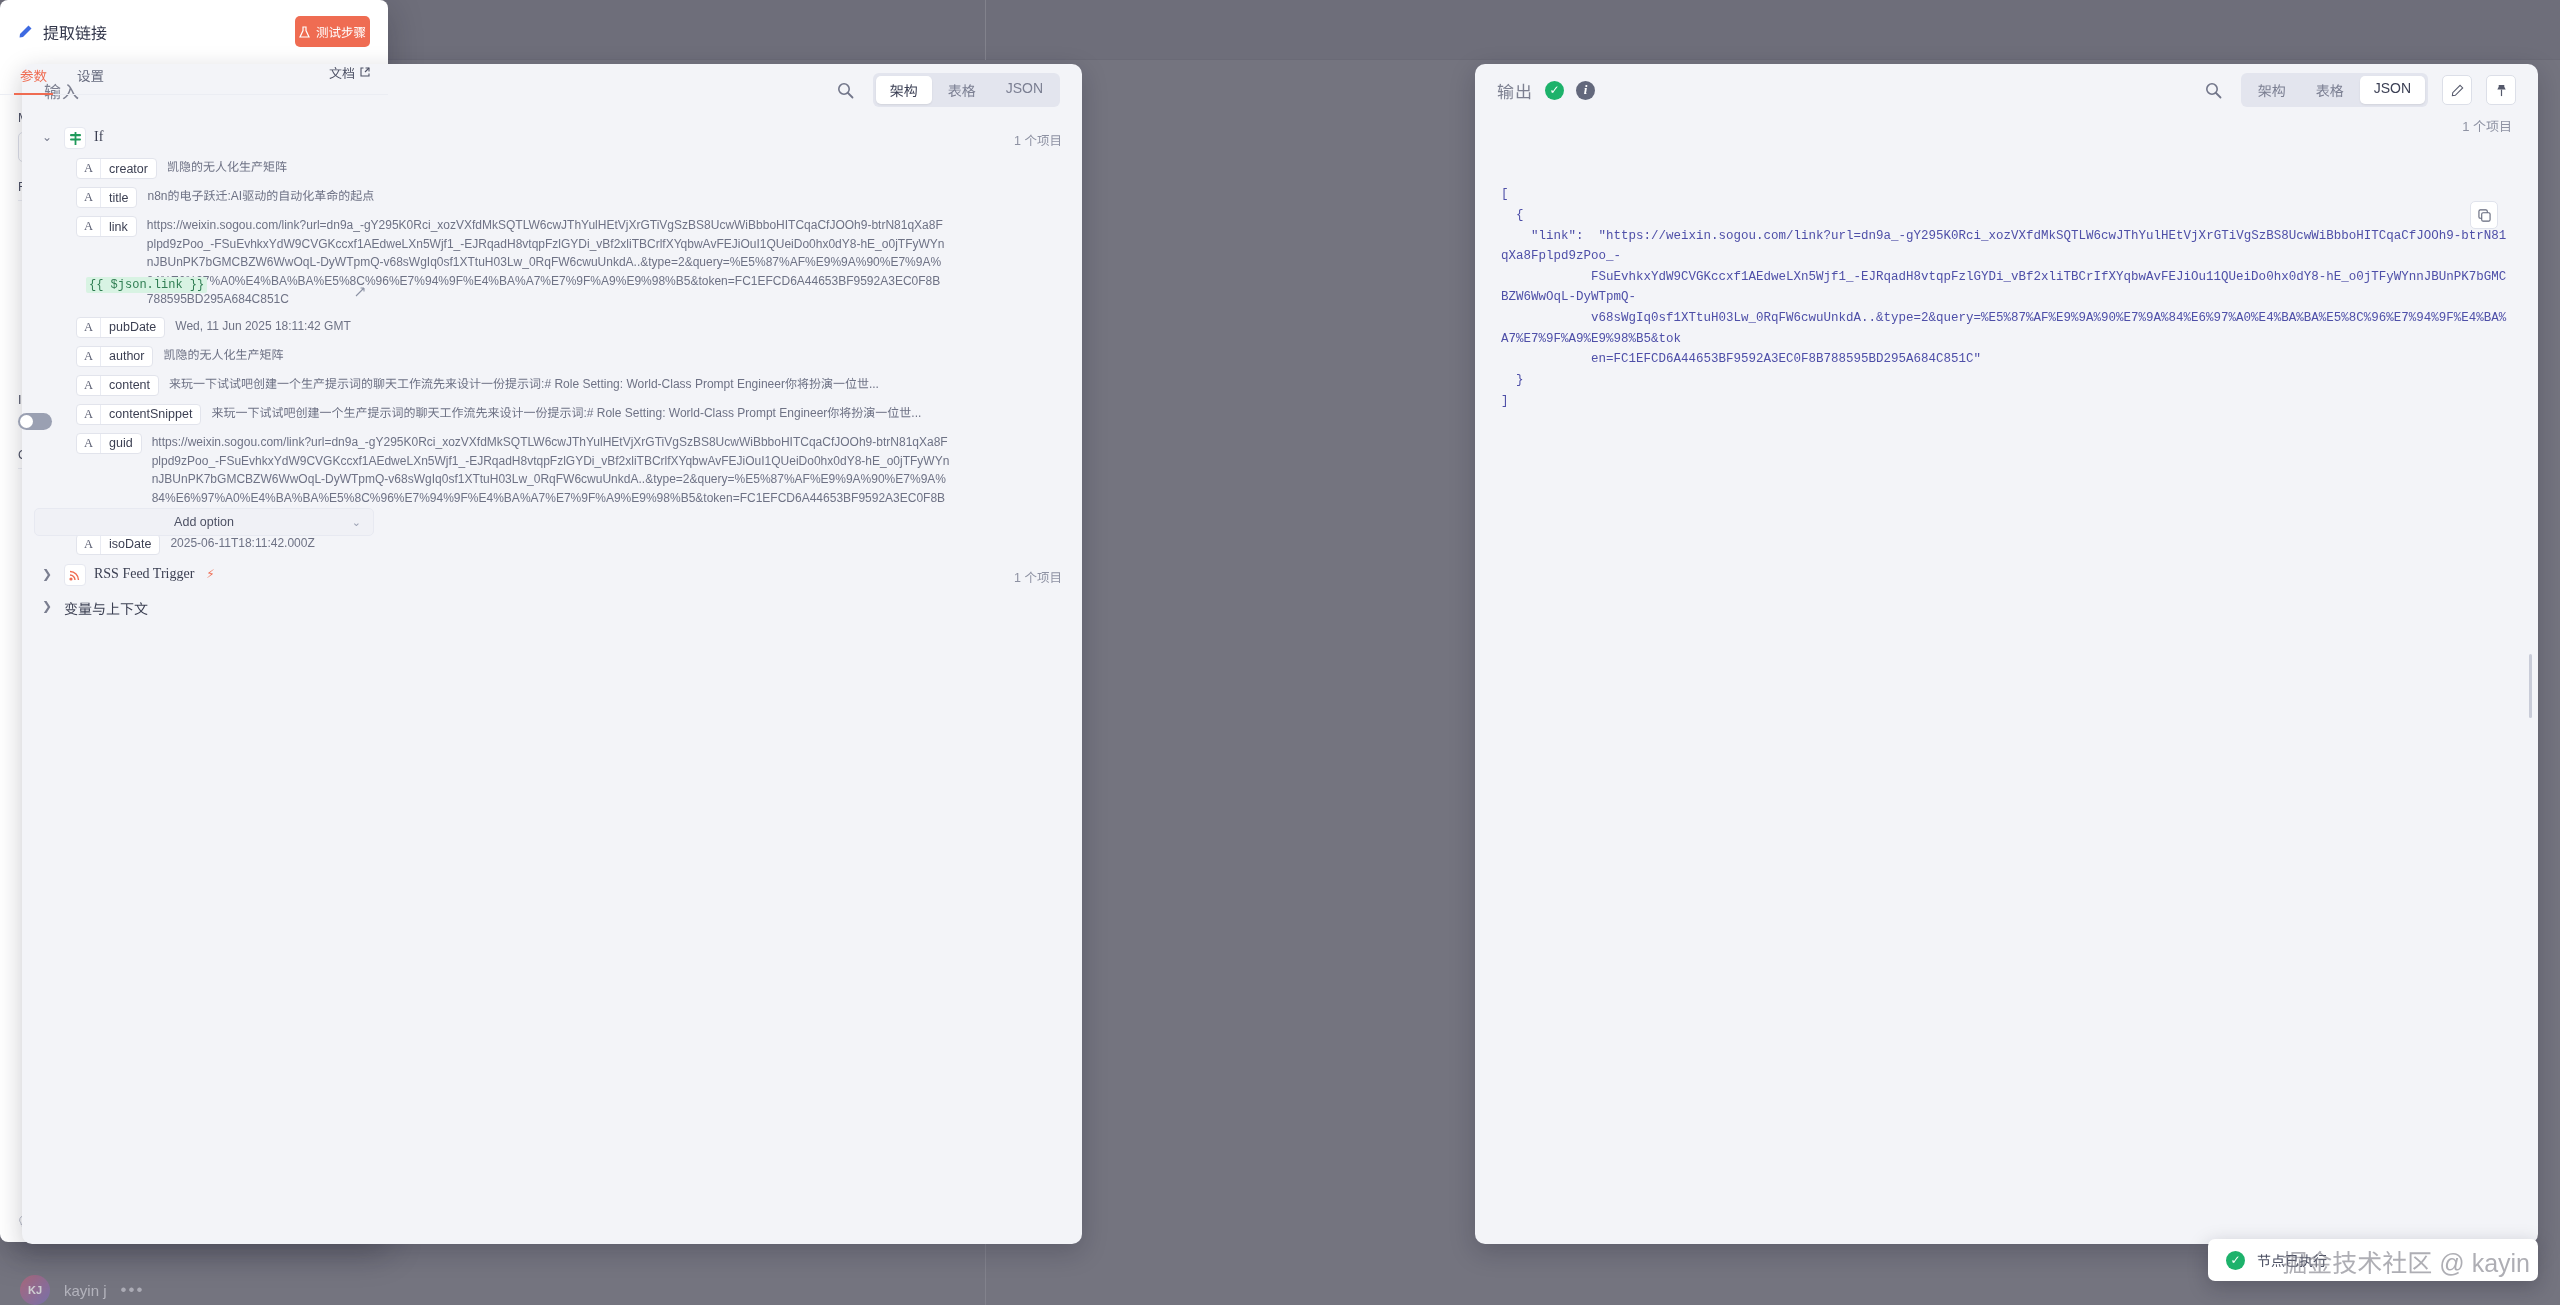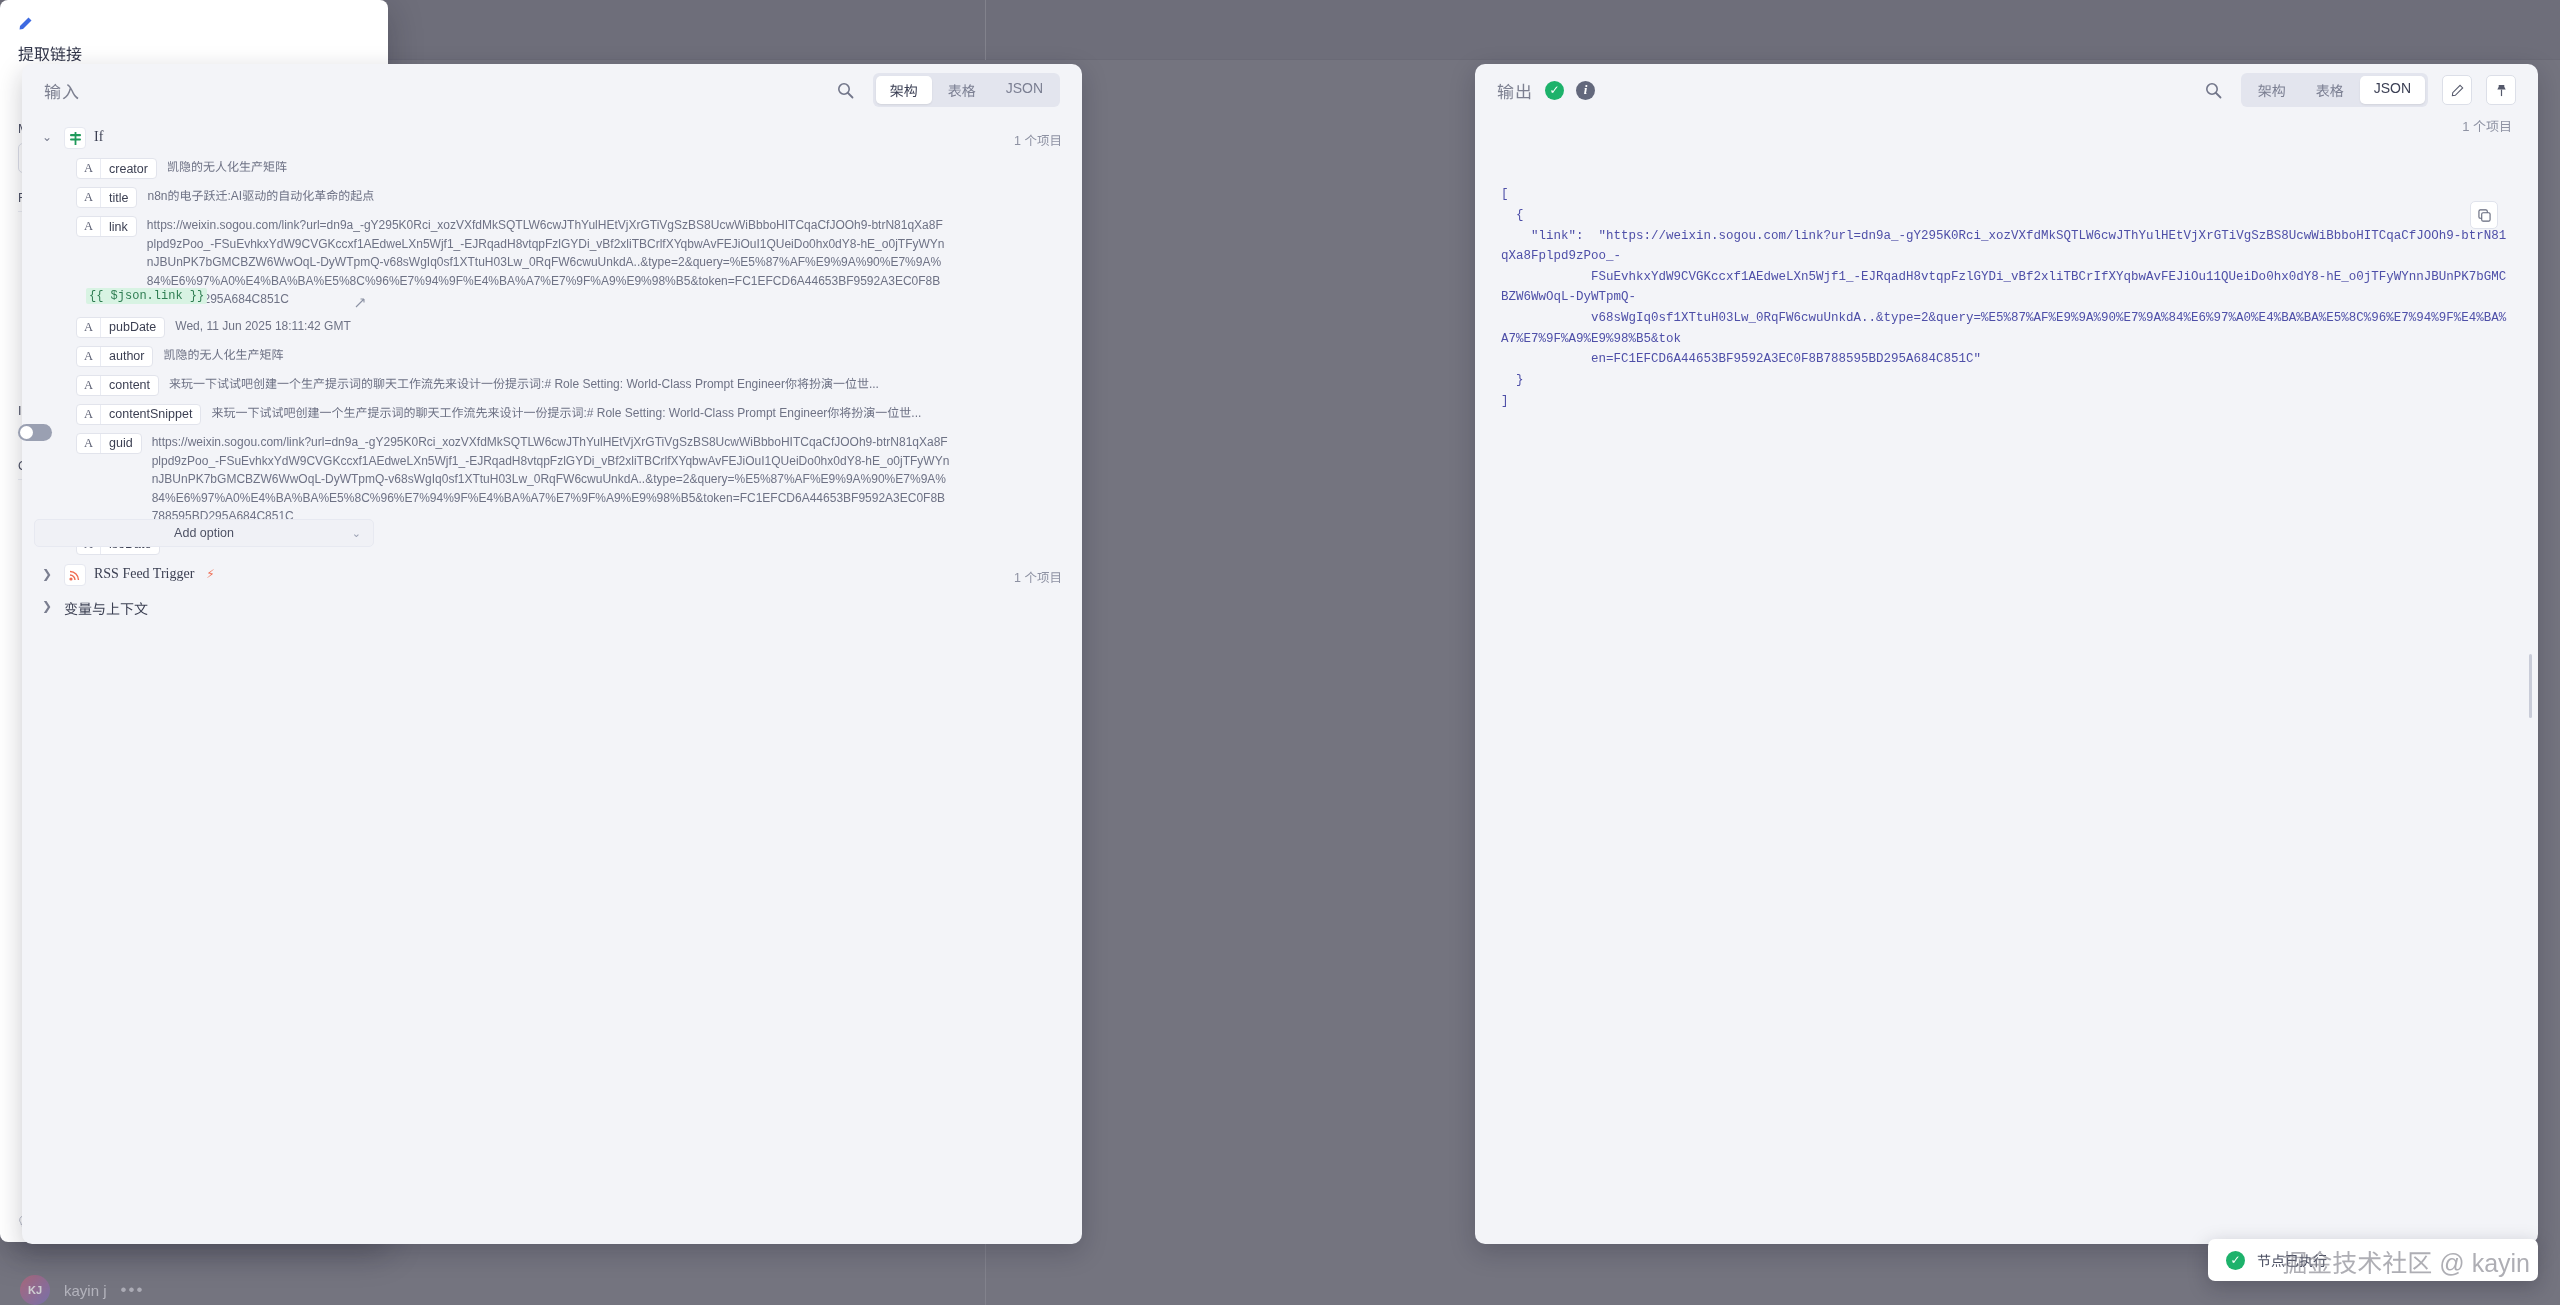--- a/index.html
+++ b/index.html
@@ -130,21 +130,21 @@
     display: flex; align-items: center;
   }
   .pill .k { padding: 2px 8px; color: #3b3f52; font-size: 12.5px; display:flex; align-items:center; }
   .fval {
     color: #6e7285; font-size: 12px; line-height: 1.55; margin-left: 10px;
     word-break: break-all; max-width: 800px;
   }
   .fval.one { white-space: nowrap; overflow: hidden; text-overflow: ellipsis; }
 
   
-  .node-head { padding: 16px 18px 0 18px; display: flex; gap: 10px; flex-direction: column; }
+  .node-head { padding: 16px 18px 0 18px; display: flex; align-items: center; gap: 10px; }
   .pencil-blue { color: #3e6ae1; font-size: 15px; }
   .node-title { font-size: 16px; color: #32364a; font-weight: 400; }
   .test-btn {
     margin-left: auto; background: #ef6c52; color: #fff; border: none; border-radius: 5px;
     padding: 6px 4px; font-size: 12.5px; display: flex; align-items: center; gap: 6px;
   }
   .node-tabs {
     margin-top: 12px; display: flex; align-items: center; gap: 26px;
     padding: 0 18px; border-bottom: 1px solid #ebedf3; position: relative;
   }
@@ -414,20 +414,34 @@
         <button class="test-btn">
           <span>
             <svg width="11" height="12" viewBox="0 0 11 12">
                 <path d="M4 1 H7 V4.6 L10 11 H1 L4 4.6 Z" fill="none" stroke="#fff" stroke-width="1.2"></path>
               </svg>
           </span>
           <span>测试步骤</span>
         </button>
       </div>
 
+      <div class="node-tabs">
+        <div class="ntab active">参数</div>
+        <div class="ntab">设置</div>
+        <div class="doc-link">
+          <span>文档</span>
+          <span>
+            <svg width="10" height="10" viewBox="0 0 10 10">
+                <path d="M3.5 1 H1 V9 H9 V6.5" fill="none" stroke="#4c5064" stroke-width="1.1"></path>
+                <path d="M5.5 1 H9 V4.5" fill="none" stroke="#4c5064" stroke-width="1.1"></path>
+                <path d="M9 1 L5 5" stroke="#4c5064" stroke-width="1.1"></path>
+              </svg>
+          </span>
+        </div>
+      </div>
 
       <div class="node-body">
         <div class="lbl">Mode</div>
         <div class="select">
           <span>Manual Mapping</span>
           <span class="caret">⌄</span>
         </div>
 
         <div class="section-title">Fields to Set</div>
         <div class="hr"></div>

